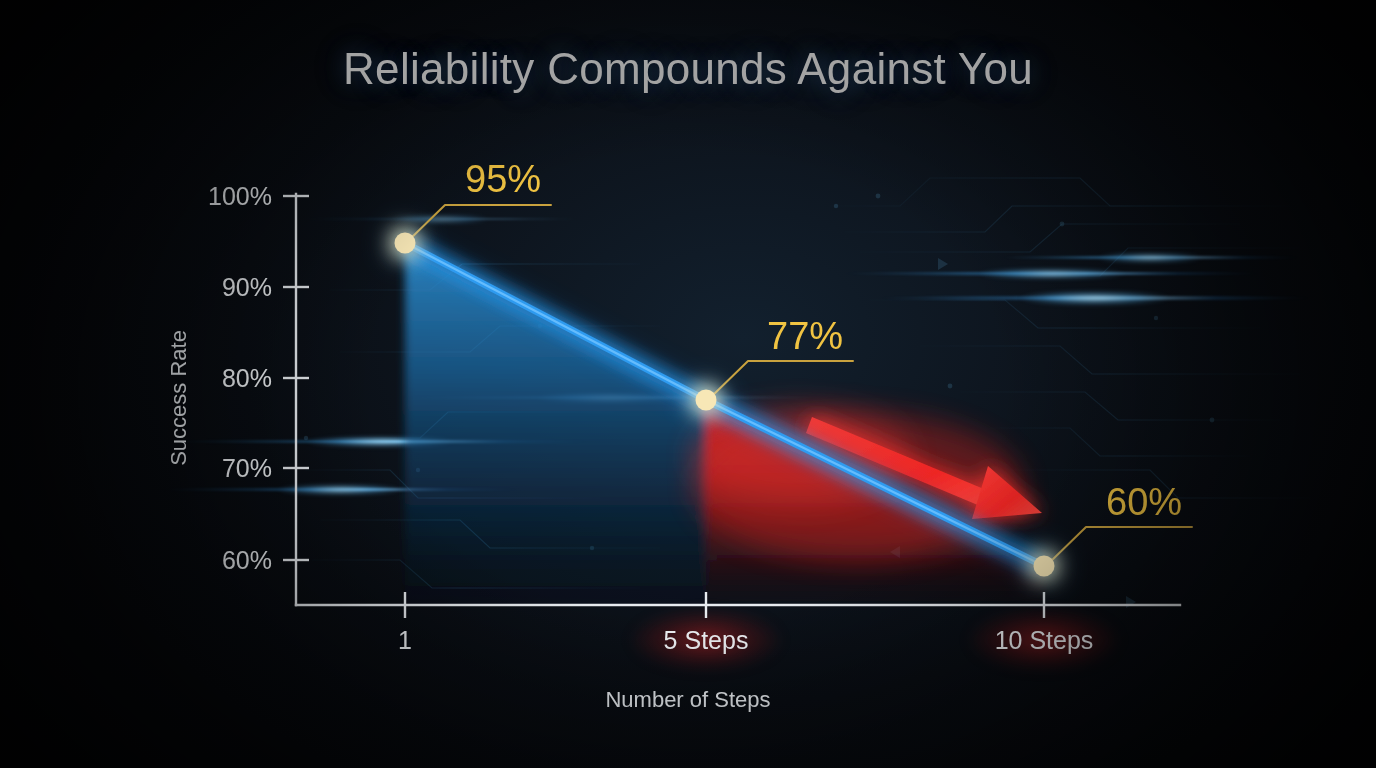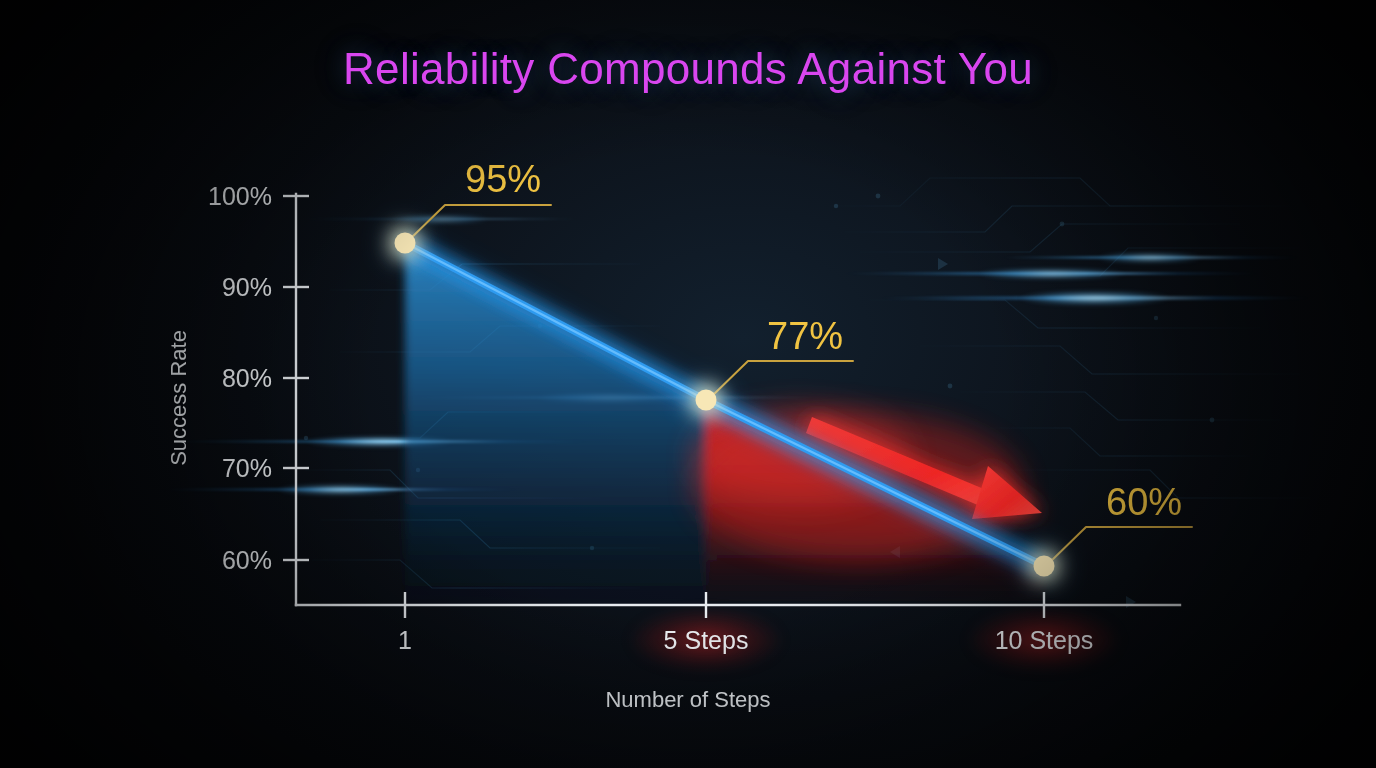--- a/index.html
+++ b/index.html
@@ -36,21 +36,21 @@
   .ticklabel.y{text-anchor:end;}
   .ticklabel.x{text-anchor:middle;}
   .axistitle{fill:#eef2f6;font-family:"Liberation Sans",sans-serif;
     font-size:22px;font-weight:400;text-anchor:middle;}
 
   .annot{fill:#f0c342;font-family:"Liberation Sans",sans-serif;
     font-size:38px;font-weight:500;text-anchor:start;}
   .leader{stroke:#c9a23e;stroke-width:2;fill:none;stroke-linecap:round;stroke-linejoin:round;}
 
   .title{position:absolute;left:0;top:44px;width:1376px;text-align:center;
-    color:#d946ef;font-family:"Liberation Sans",sans-serif;
+    color:#a3a3a3;font-family:"Liberation Sans",sans-serif;
     font-size:44px;font-weight:400;letter-spacing:.3px;
     text-shadow:0 0 22px rgba(120,180,255,.28), 0 0 46px rgba(60,120,200,.18);}
 
   .glowlabel{position:absolute;transform:translate(-50%,-50%);
     pointer-events:none;width:150px;height:60px;border-radius:50%;
     background:radial-gradient(ellipse at center, rgba(220,40,40,.50) 0%, rgba(170,25,25,.26) 42%, rgba(120,15,15,0) 74%);
     filter:blur(7px);}
 </style>
 </head>
 <body>

